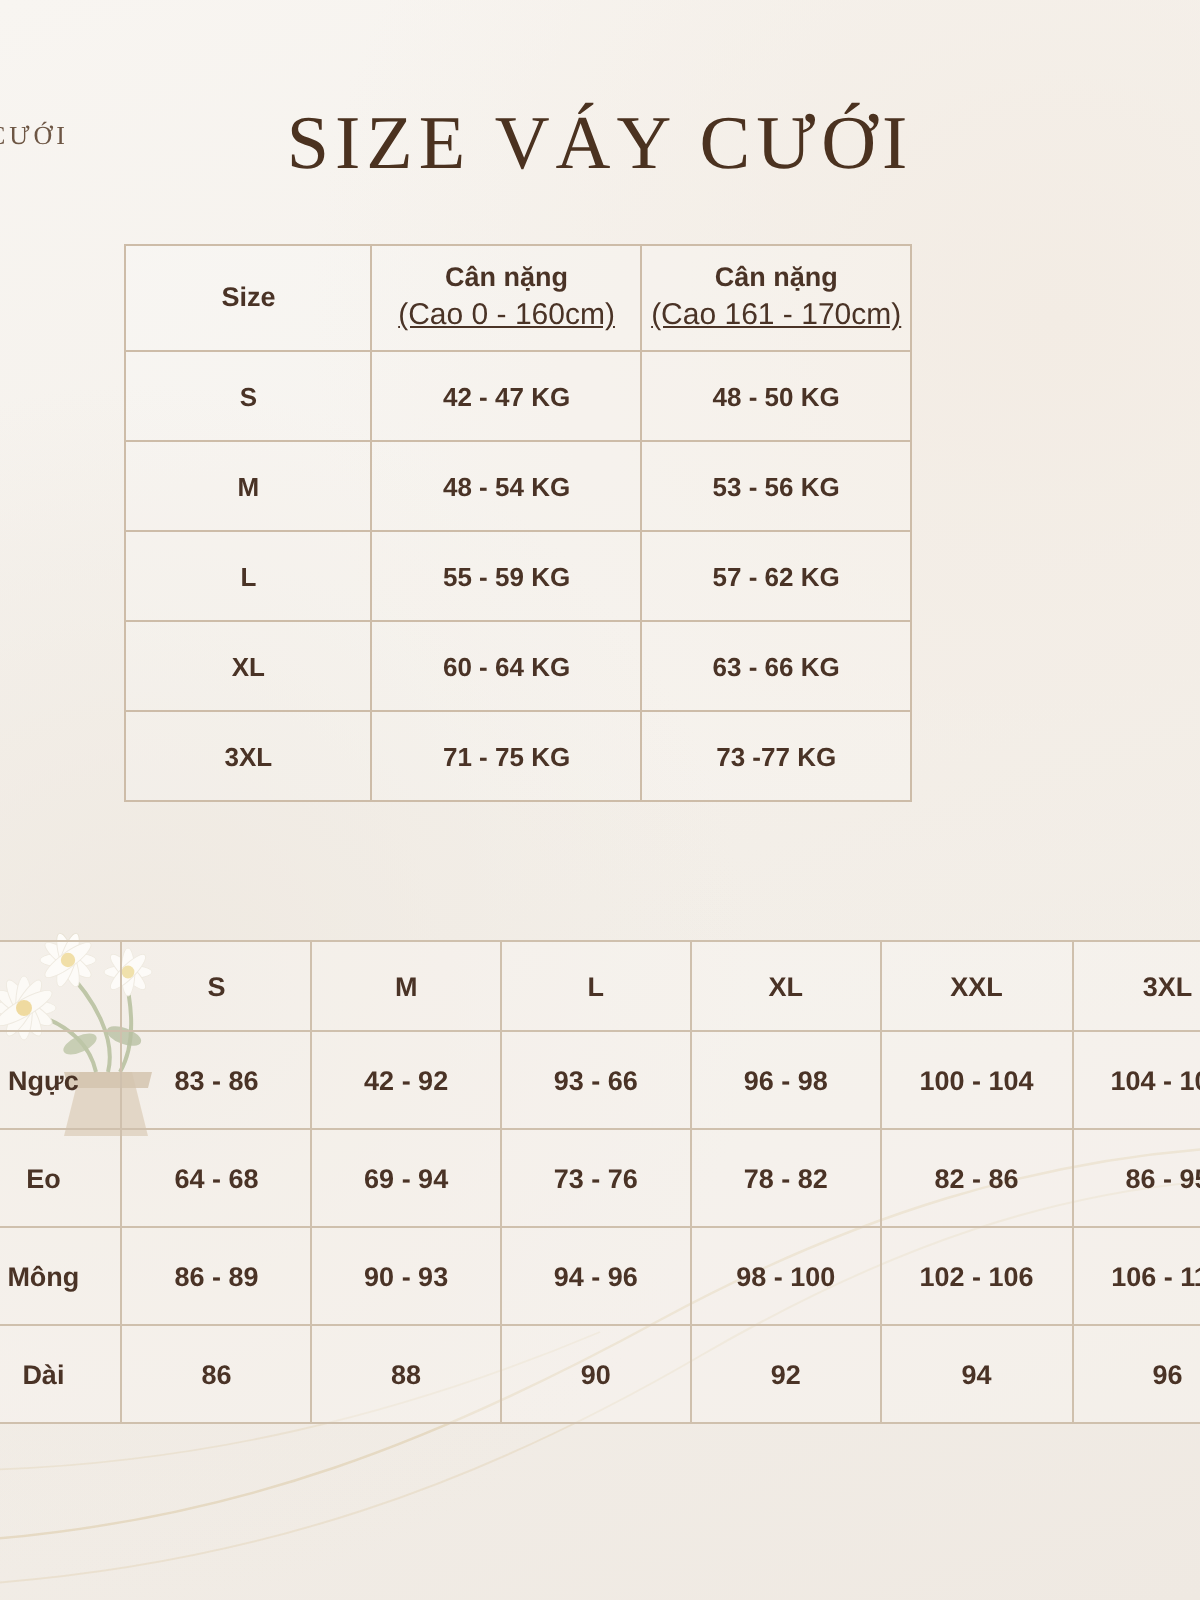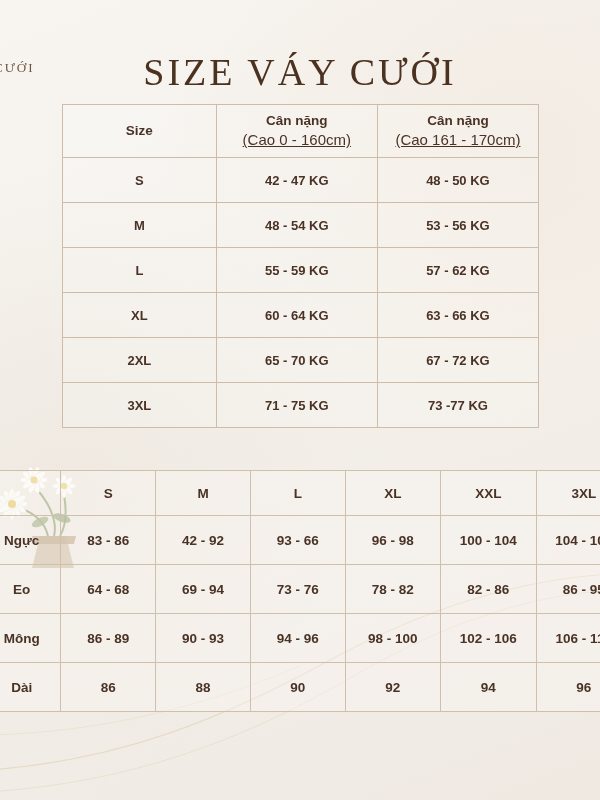--- a/index.html
+++ b/index.html
@@ -60,22 +60,22 @@
     letter-spacing: 3px;
     color: #4b3220;
     font-weight: 400;
     text-transform: uppercase;
   }
 
   
   .table-one {
     position: absolute;
     left: 62px;
-    top: 104px;
-    width: 477px;
+    top: 122px;
+    width: 394px;
     border-collapse: collapse;
     background: rgba(255,255,255,0.18);
   }
   .table-one td, .table-one th {
     border: 1px solid #cdbca8;
     text-align: center;
     font-size: 13px;
     font-weight: bold;
     color: #4a3326;
     height: 44px;
@@ -226,25 +226,20 @@
       <td>L</td>
       <td>55 - 59 KG</td>
       <td>57 - 62 KG</td>
     </tr>
     <tr>
       <td>XL</td>
       <td>60 - 64 KG</td>
       <td>63 - 66 KG</td>
     </tr>
     <tr>
-      <td>2XL</td>
-      <td>65 - 70 KG</td>
-      <td>67 - 72 KG</td>
-    </tr>
-    <tr>
       <td>3XL</td>
       <td>71 - 75 KG</td>
       <td>73 -77 KG</td>
     </tr>
   </tbody>
 </table>
 
 <table class="table-two">
   <tbody>
     <tr>

